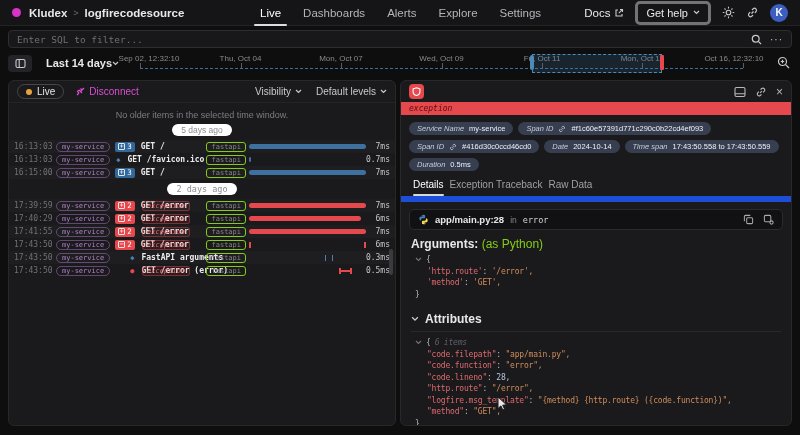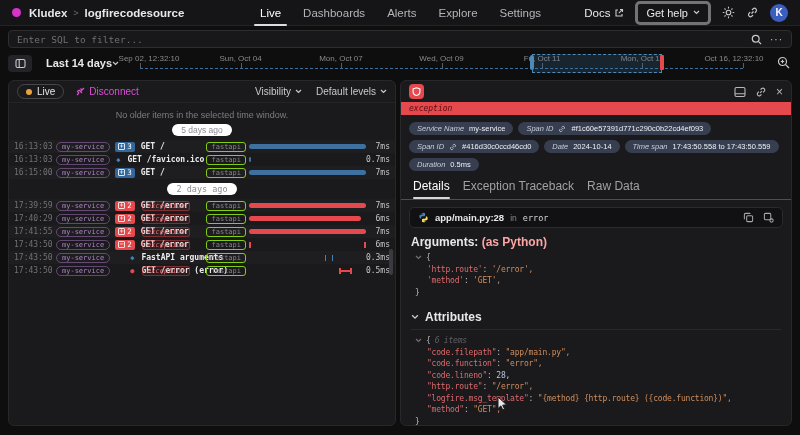--- a/index.html
+++ b/index.html
@@ -88,32 +88,32 @@
   .dp-icon{width:15px;height:15px;border-radius:4px;background:#e5484d;display:flex;align-items:center;justify-content:center;flex:none}
   .dp-title{font-size:11px;color:#b9b9bf;white-space:nowrap}
   .dp-title b{color:#fff;margin-right:4px}
   .dp-actions{margin-left:auto;display:flex;align-items:center;gap:9px;color:#b8b8bc}
   .dp-close{font-size:12px;color:#b8b8bc;cursor:pointer;line-height:1}
   .banner{height:13px;background:#e5484d;color:#5c0d10;font-size:8px;font-style:italic;font-family:"DejaVu Sans Mono",monospace;display:flex;align-items:center;padding:0 8px}
   .meta{display:flex;flex-wrap:wrap;gap:5px;padding:7px 8px 5px}
   .meta-pill{background:#363e4f;border-radius:9px;padding:2px 8px;font-size:7.5px;display:flex;gap:5px;align-items:center}
   .meta-label{font-style:italic;color:#c6cddb}
   .meta-value{color:#eef1f7}
-  .dp-tabs{display:flex;gap:13px;padding:3px 12px 0;border-bottom:1px solid #1d4ed8;font-size:12px;color:#a0a0a5}
+  .dp-tabs{display:flex;gap:6px;padding:3px 12px 0;border-bottom:6px solid #1d4ed8;font-size:10px;color:#a0a0a5}
   .dp-tab{padding-bottom:6px;cursor:pointer;position:relative}
   .dp-tab.active{color:#fff}
   .dp-tab.active::after{content:"";position:absolute;left:0;right:0;bottom:0;height:2px;background:#d8d8db;border-radius:1px}
   .code-loc{margin:7px 8px;height:21px;background:#111113;border:1px solid #2b2b2e;border-radius:5px;display:flex;align-items:center;gap:6px;padding:0 8px}
   .loc-path{font-weight:700;font-size:9.5px}
   .loc-in{color:#85858b;font-size:8.5px}
   .loc-fn{font-family:"DejaVu Sans Mono",monospace;font-size:8.5px;color:#d5d5da}
   .loc-actions{margin-left:auto;display:flex;gap:9px;color:#a8a8ad}
   .dp-sections{padding:0 10px}
   .sec-heading{font-size:12px;font-weight:700;margin:6px 0 3px}
-  .sec-suffix{font-weight:700;color:#fca5a5}
+  .sec-suffix{font-weight:400;color:#84cc16}
   .codeblock{font-family:"DejaVu Sans Mono",monospace;font-size:8px;line-height:11.5px;color:#b9b9bf;letter-spacing:-.2px}
   .cb-line{padding-left:16px;white-space:nowrap}
   .cb-open{padding-left:4px;display:flex;align-items:center;gap:4px}
   .cb-key{color:#de6a6e}
   .cb-str{color:#d08d5c}
   .cb-num{color:#b6c6de}
   .cb-note{color:#5f5f66;font-style:italic}
   .attr-head{display:flex;align-items:center;gap:6px;margin:12px 0 0;border-bottom:1px solid #28282b;padding-bottom:5px}
   .attr-head .sec-heading{margin:0}
   .attr-block{margin-top:5px}
@@ -194,21 +194,21 @@
   <div class="timeline">
     <div class="tl-baseline"></div>
     <span class="tl-tick" style="left:0%"></span>
     <span class="tl-tick" style="left:16.67%"></span>
     <span class="tl-tick" style="left:33.33%"></span>
     <span class="tl-tick" style="left:50%"></span>
     <span class="tl-tick" style="left:66.67%"></span>
     <span class="tl-tick" style="left:83.33%"></span>
     <span class="tl-tick" style="left:100%"></span>
     <span class="tl-label" style="left:1.5%">Sep 02, 12:32:10</span>
-    <span class="tl-label" style="left:16.67%">Sun, Oct 04</span>
+    <span class="tl-label" style="left:16.67%">Thu, Oct 04</span>
     <span class="tl-label" style="left:33.33%">Mon, Oct 07</span>
     <span class="tl-label" style="left:50%">Wed, Oct 09</span>
     <span class="tl-label" style="left:66.67%">Fri, Oct 11</span>
     <span class="tl-label" style="left:83.33%">Mon, Oct 14</span>
     <span class="tl-label" style="left:98.5%">Oct 16, 12:32:10</span>
     <div class="tl-selection"></div>
     <span class="tl-handle-blue"></span>
     <span class="tl-handle-red"></span>
   </div>
   <span class="tl-zoom">

